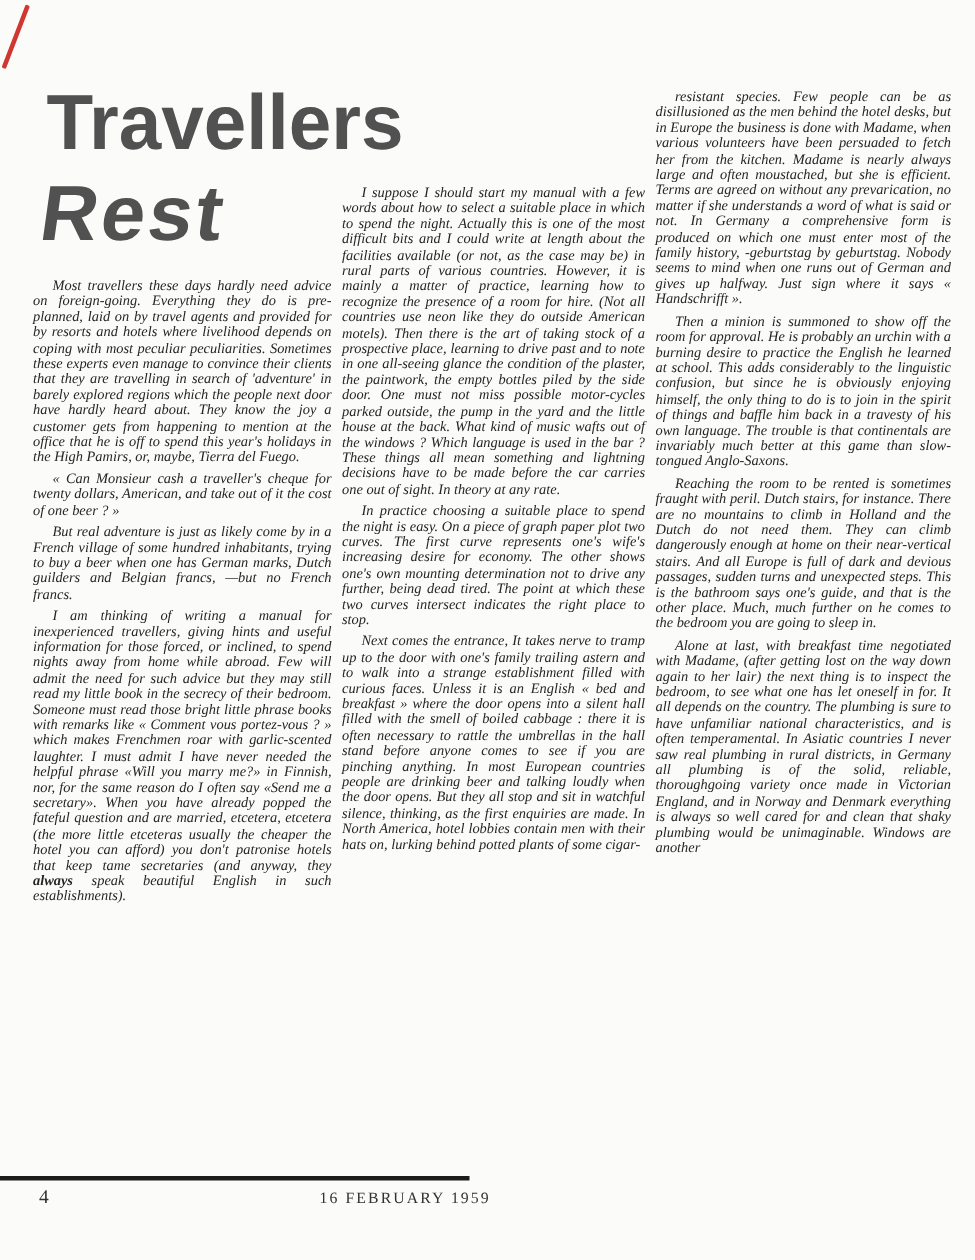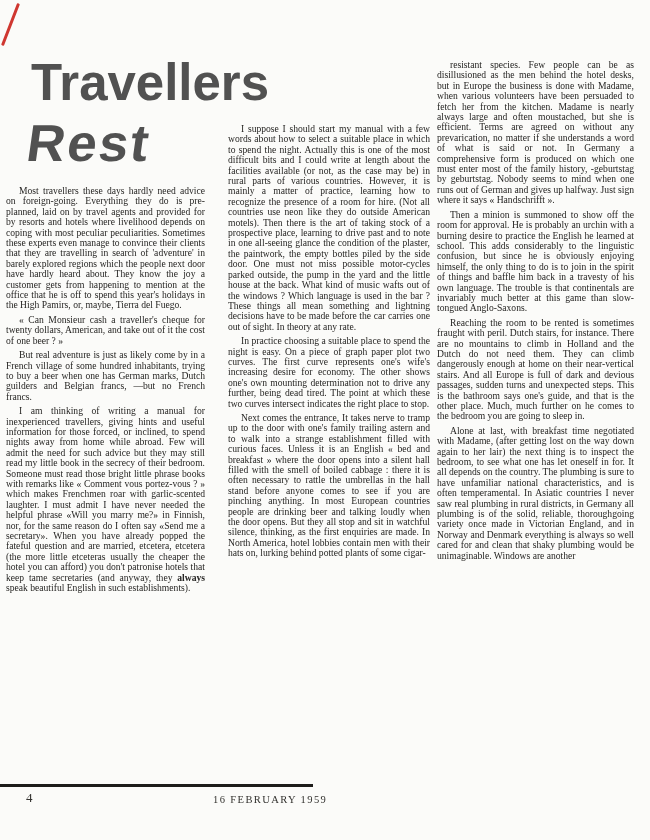--- a/index.html
+++ b/index.html
@@ -44,26 +44,27 @@
     display:inline-block;
     white-space:nowrap;
   }
 
   .col{
     position:absolute;
     color:#262523;
     font-size:9.6px;
     line-height:10.4px;
     text-align:justify;
+    font-style:italic;
   }
   .col p{
     margin:0 0 4px 0;
     text-indent:13px;
   }
-  #col1{left:6px;  top:186px; width:199px;}
+  #col1{left:22px;  top:186px; width:199px;}
   #col2{left:228px; top:124px; width:202px;}
   #col3{left:437px; top:60px;  width:197px;}
 
   .footer-rule{
     position:absolute;left:0;top:784px;
     width:313px;height:3px;
     background:#1d1c1a;
   }
   .page-number{
     position:absolute;left:26px;top:790px;

